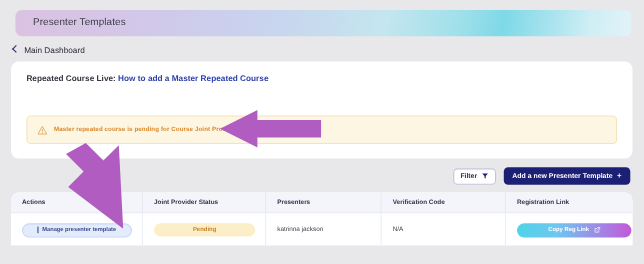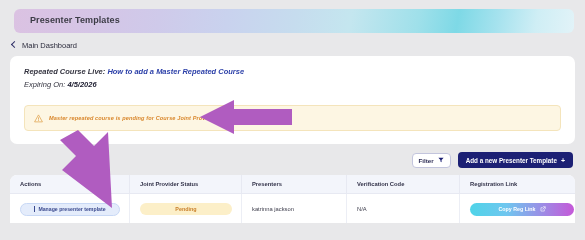--- a/index.html
+++ b/index.html
@@ -34,21 +34,21 @@
         #7ed9e6 79%,
         #a5e2ee 86%,
         #cfeef5 93%,
         #e2f3f8 100%);
   }
   .header-title {
     position: absolute;
     left: 16px;
     top: 6px;
     font-size: 9px;
-    font-weight: bold;
+    font-weight: normal;
     color: #3c3c46;
     letter-spacing: .1px;
   }
 
   
   .breadcrumb {
     position: absolute;
     left: 10px;
     top: 41px;
     display: flex;
@@ -79,21 +79,20 @@
 
   
   .main-card {
     position: absolute;
     left: 10px;
     top: 56px;
     width: 565px;
     height: 88px;
     background: #ffffff;
     border-radius: 7px;
-    font-style: italic;
   }
   .course-line {
     position: absolute;
     left: 14px;
     top: 11px;
     font-size: 7.5px;
     color: #33333f;
     font-weight: bold;
     white-space: nowrap;
   }
@@ -302,24 +301,20 @@
   <span class="breadcrumb-label">Main Dashboard</span>
 </div>
 
 <div class="main-card">
 
   <div class="course-line">
     <span>Repeated Course Live:</span>
     <span class="course-link">How to add a Master Repeated Course</span>
   </div>
 
-  <div class="expiry-line">
-    <span>Expiring On:</span>
-    <b>4/5/2026</b>
-  </div>
 
   <div class="warning-strip">
     <svg class="warn-icon" viewBox="0 0 16 16">
       <path d="M8 1.6 L15 14 L1 14 Z" fill="none" stroke="#e0a14a" stroke-width="1.3" stroke-linejoin="round"></path>
       <rect x="7.3" y="6" width="1.4" height="4" fill="#e0a14a"></rect>
       <rect x="7.3" y="11" width="1.4" height="1.4" fill="#e0a14a"></rect>
     </svg>
     <span class="warning-text">Master repeated course is pending for Course Joint Provider Approval.</span>
   </div>
 </div>

